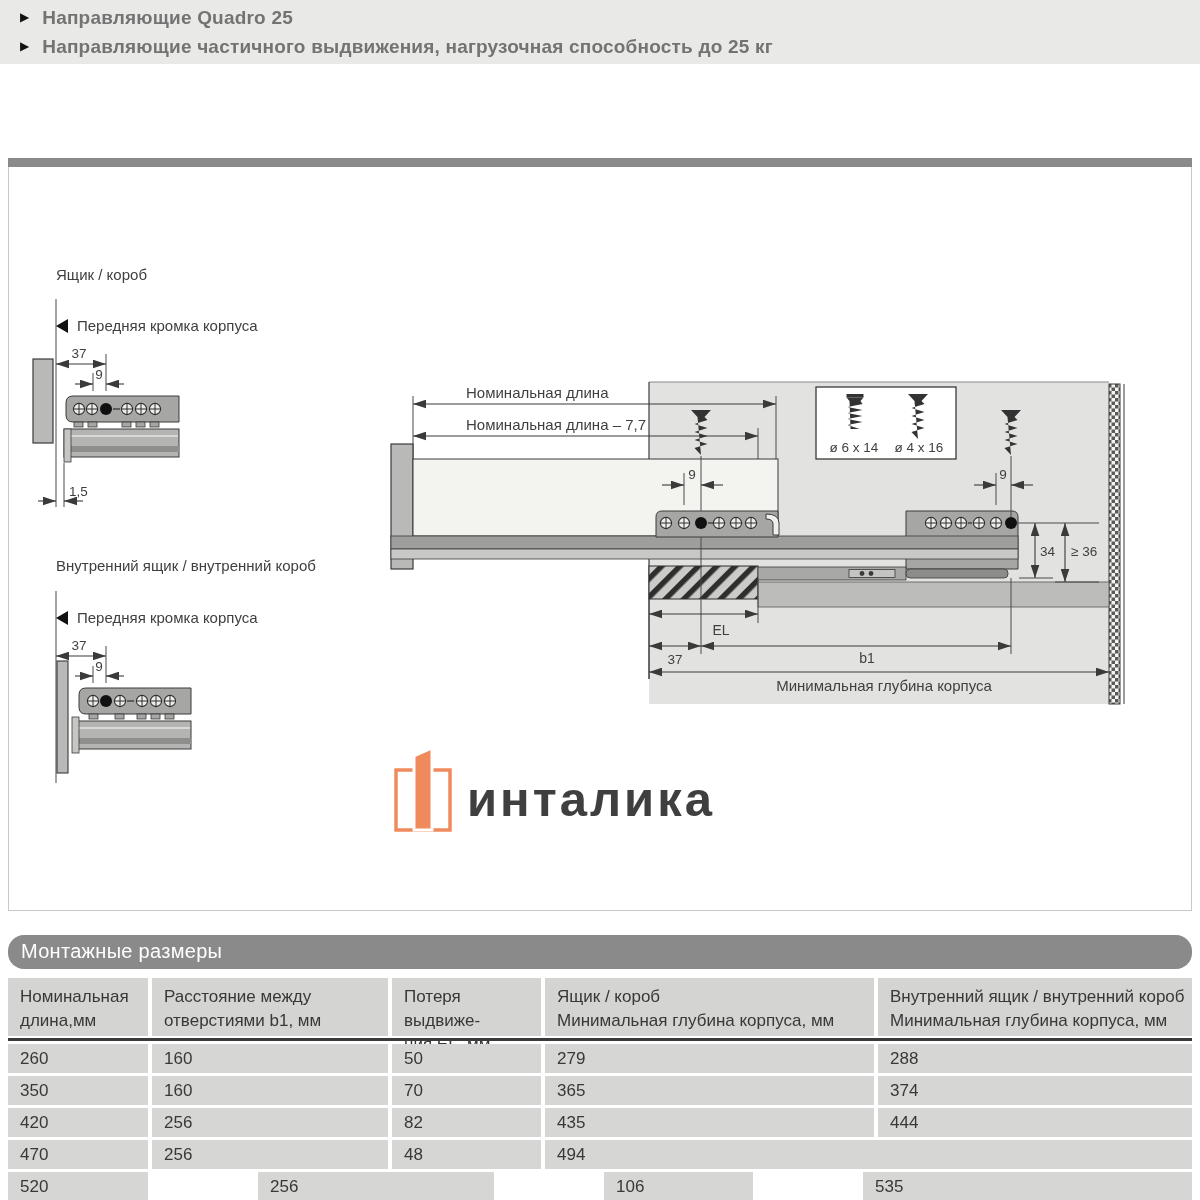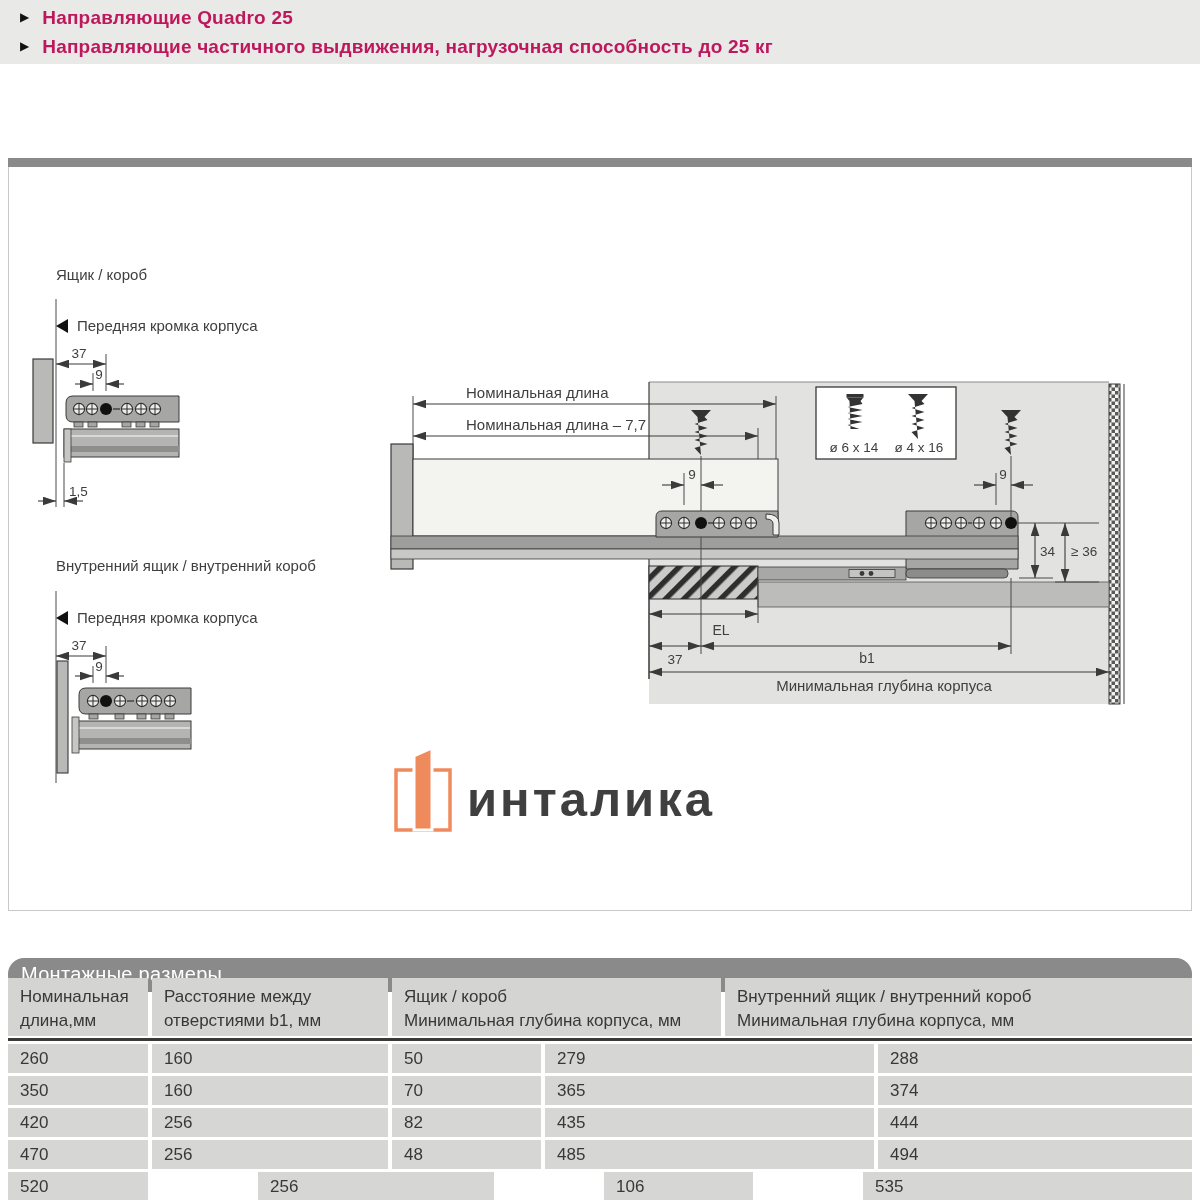--- a/index.html
+++ b/index.html
@@ -1,21 +1,21 @@
 <!DOCTYPE html>
 <html><head>
 <meta charset="utf-8">
 <style>
   html,body{margin:0;padding:0;background:#fff;}
   body{width:1200px;height:1200px;position:relative;overflow:hidden;
        font-family:"Liberation Sans","DejaVu Sans",sans-serif;color:#2e2e2e;}
   .top-band{position:absolute;left:0;top:0;width:1200px;height:64px;background:#e9e9e7;padding-top:4px;box-sizing:border-box;}
   .bullet-row{display:flex;align-items:flex-start;padding-left:20px;height:29px;}
   .bullet-row .tri{font-size:12px;line-height:27px;margin-right:13px;color:#111;}
-  .bullet-row .btxt{font-size:19px;font-weight:bold;line-height:27px;color:#be185d;letter-spacing:0.2px;}
+  .bullet-row .btxt{font-size:19px;font-weight:bold;line-height:27px;color:#737373;letter-spacing:0.2px;}
   .banner{position:absolute;left:8px;width:1184px;height:34px;background:#8a8a8a;box-sizing:border-box;}
   .banner .btitle{color:#fff;font-size:20px;line-height:33px;padding-left:13px;letter-spacing:0.3px;font-weight:normal;}
   .sec1-box{position:absolute;left:8px;top:167px;width:1184px;height:744px;background:#fff;
             border:1px solid #c9c9c9;border-top:none;box-sizing:border-box;}
   .sec1-box svg.diagram{position:absolute;left:0;top:0;}
   .watermark{position:absolute;left:383px;top:577px;width:440px;height:102px;}
   .tablewrap{position:absolute;left:8px;top:978px;width:1184px;}
   .thead,.trow{display:flex;gap:4px;}
   .thead .hcell{background:#d4d4d2;height:58px;box-sizing:border-box;padding:7px 6px 0 12px;font-size:17px;line-height:24px;color:#383838;}
   .rule{height:2.5px;background:#3a3a3a;margin-top:2px;}
@@ -245,34 +245,38 @@
 
   <div class="watermark">
     <svg width="440" height="102" viewBox="0 0 440 102">
       <rect x="4" y="26" width="54" height="60" fill="none" stroke-width="3.5" stroke="#ef8a5c"></rect>
       <polygon points="22,12 40,4 40,86 22,86" stroke="#ffffff" stroke-width="3" fill="#ef8a5c"></polygon>
       <text x="75" y="72" font-size="49" font-weight="bold" letter-spacing="3" fill="#9b9b9b">инталика</text>
     </svg>
   </div>
 </div>
 
-<div class="banner" style="top:958px;border-radius:16px;">
+<div class="banner" style="top:935px;border-radius:16px;">
   <div class="btitle">Монтажные размеры</div>
 </div>
 
 <div class="tablewrap">
   <div class="thead">
     <div class="hcell c1">
       <div>Номинальная</div>
       <div>длина,мм</div>
     </div>
     <div class="hcell c2">
       <div>Расстояние между</div>
       <div>отверстиями b1, мм</div>
     </div>
+    <div class="hcell c3">
+      <div>Потеря выдвиже-</div>
+      <div>ния EL, мм</div>
+    </div>
     <div class="hcell c4">
       <div>Ящик / короб</div>
       <div>Минимальная глубина корпуса, мм</div>
     </div>
     <div class="hcell c5">
       <div>Внутренний ящик / внутренний короб</div>
       <div>Минимальная глубина корпуса, мм</div>
     </div>
   </div>
   <div class="rule"></div>
@@ -295,21 +299,20 @@
     <div class="dcell c1">420</div>
     <div class="dcell c2">256</div>
     <div class="dcell c3">82</div>
     <div class="dcell c4">435</div>
     <div class="dcell c5">444</div>
   </div>
   <div class="trow">
     <div class="dcell c1">470</div>
     <div class="dcell c2">256</div>
     <div class="dcell c3">48</div>
-    <div class="dcell c4">485</div>
     <div class="dcell c5">494</div>
   </div>
   <div class="trow">
     <div class="dcell c1">520</div>
     <div class="dcell c2">256</div>
     <div class="dcell c3">106</div>
     <div class="dcell c4">535</div>
   </div>
 </div>
 

